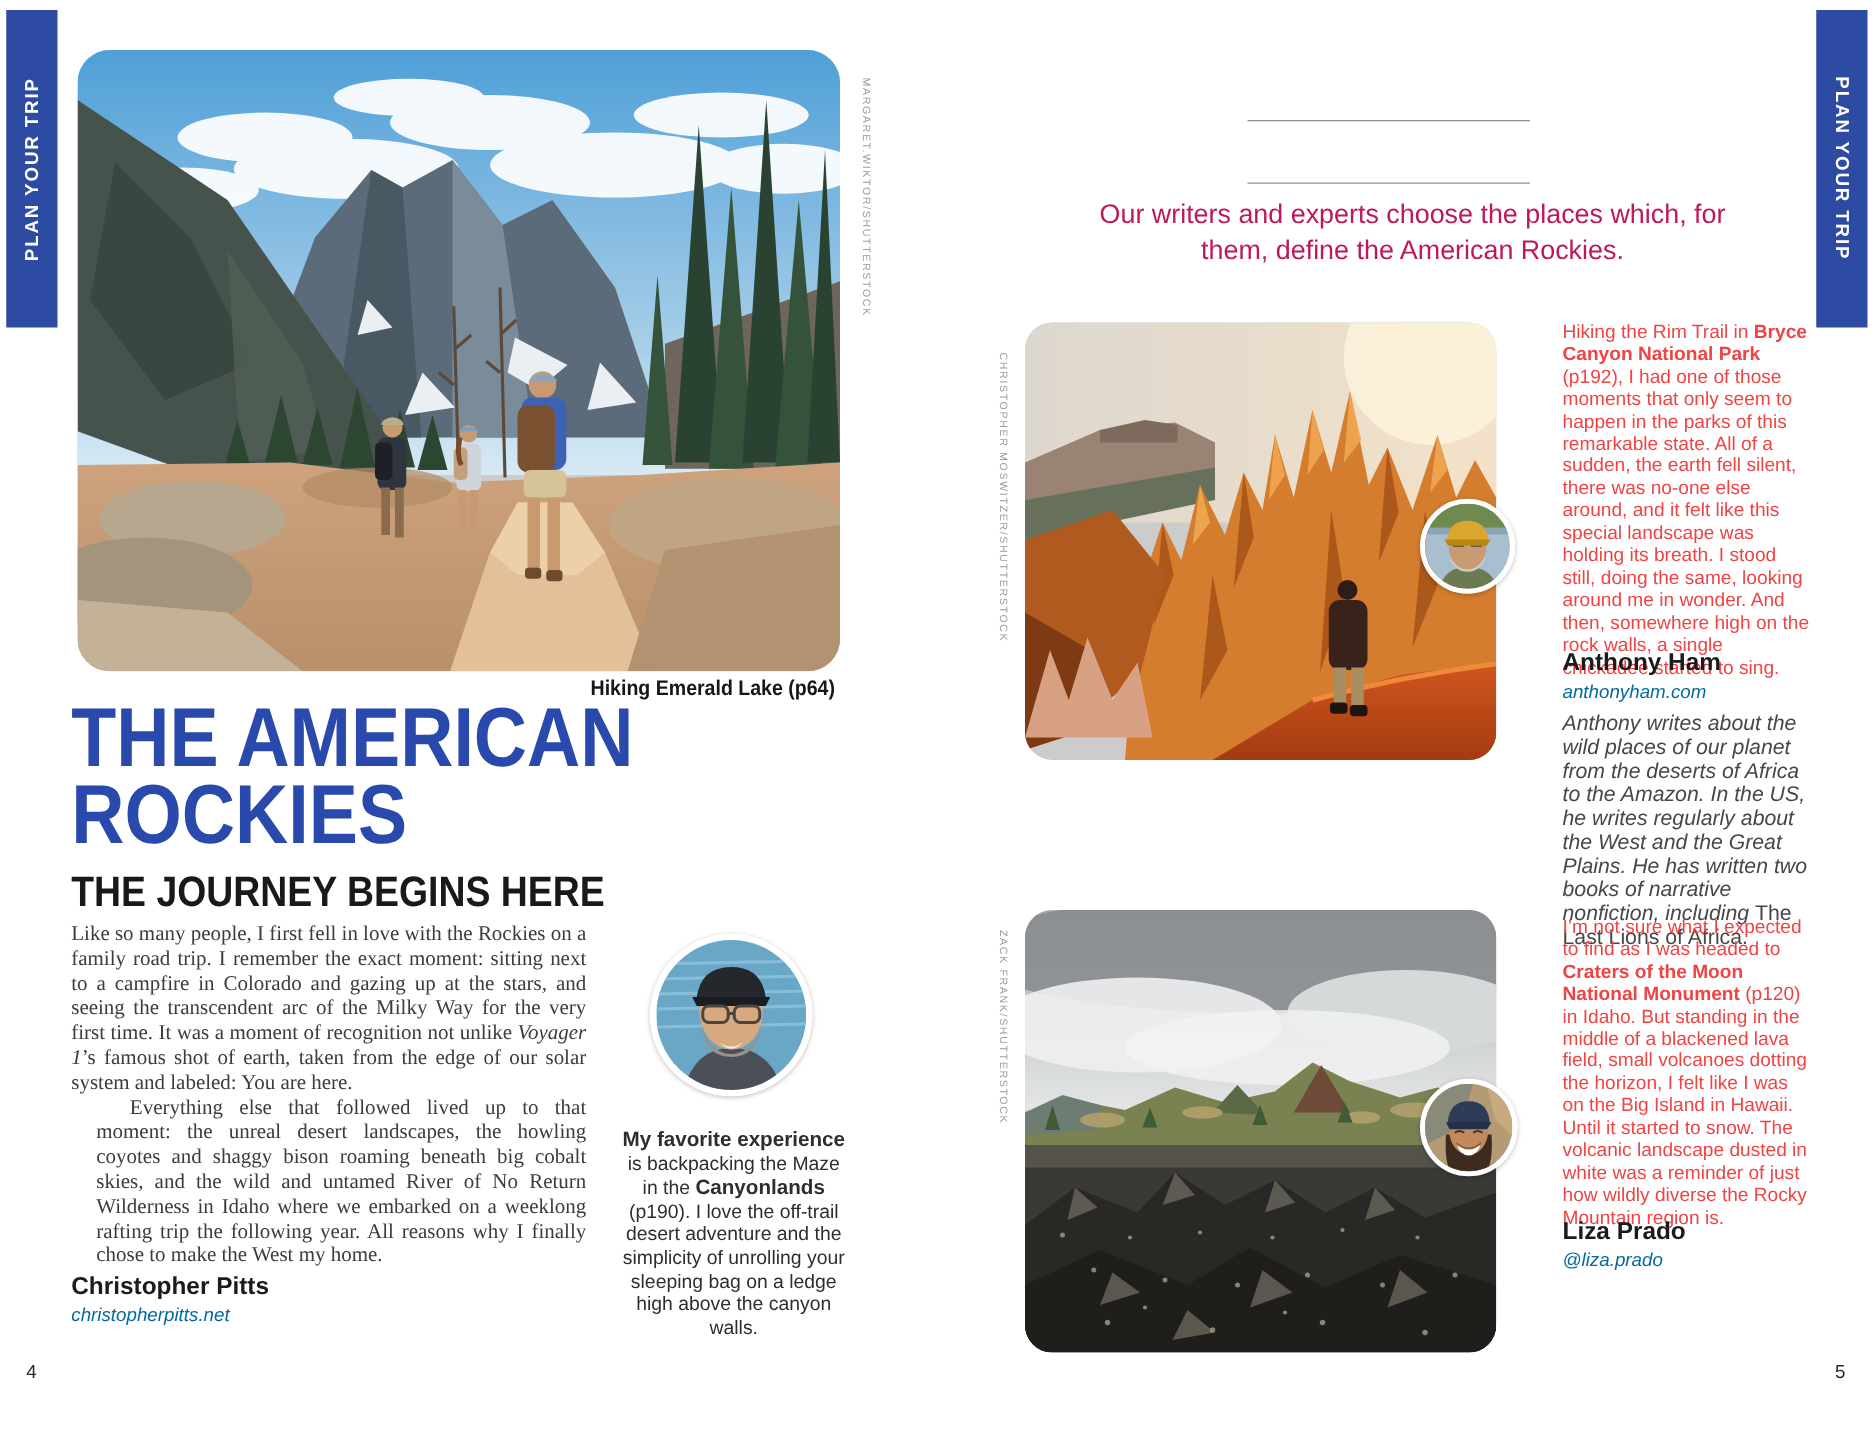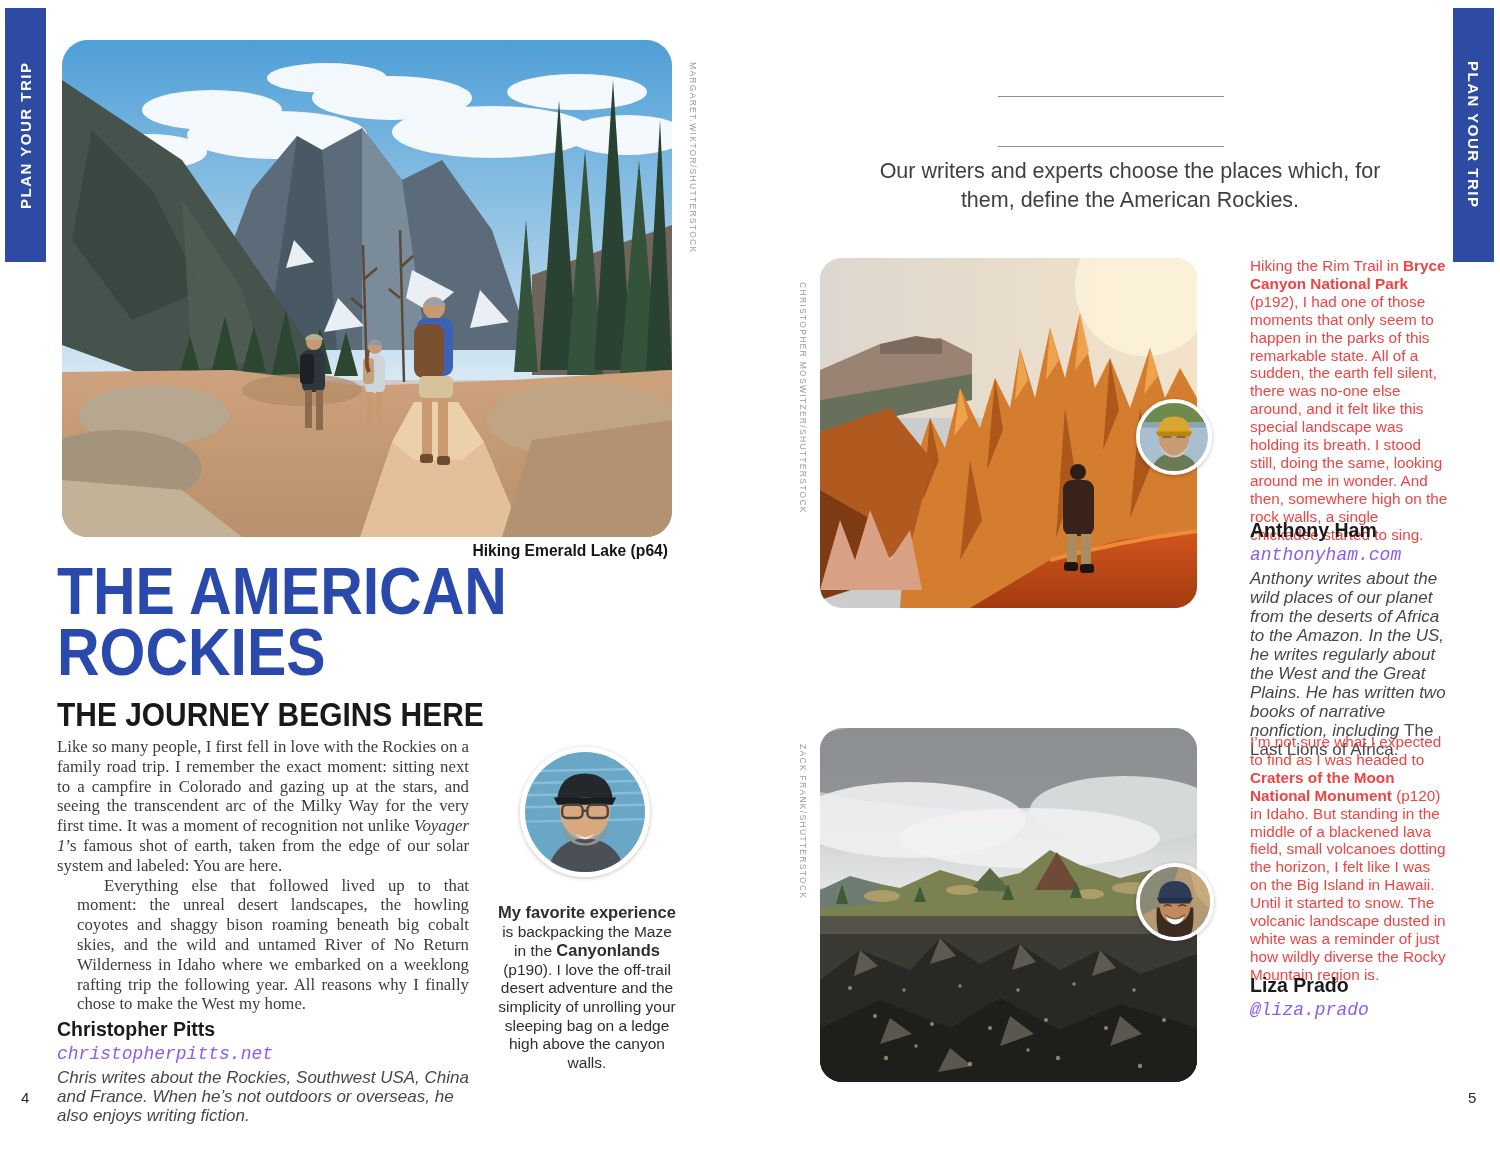--- a/index.html
+++ b/index.html
@@ -28,37 +28,37 @@
          line-height:61px;letter-spacing:0;transform:scaleX(.88);transform-origin:left top;white-space:nowrap;}
   .subtitle{position:absolute;left:57px;top:695px;color:#191919;font-weight:800;font-size:34px;
             transform:scaleX(.88);transform-origin:left top;white-space:nowrap;}
 
   .body-copy{position:absolute;left:57px;top:737px;width:412px;font-family:"Liberation Serif",serif;
              font-size:16.8px;line-height:19.8px;color:#3c3c3c;text-align:justify;}
   .body-copy p{margin:0;}
   .body-copy p + p{text-indent:1.6em;margin-left:20px;}
 
   .writer-name{font-weight:bold;font-size:19.5px;color:#1b1b1b;}
-  .writer-site{font-style:italic;font-size:18px;color:#8b5cf6;font-family:Liberation Mono, monospace;}
+  .writer-site{font-style:italic;font-size:15px;color:#0369a1;}
   .writer-bio{font-style:italic;font-size:17px;line-height:19px;color:#474747;}
   .roman{font-style:normal;}
 
   .fav{position:absolute;left:498px;top:903px;width:178px;text-align:center;font-size:15.5px;
        line-height:18.6px;color:#2e2e2e;}
   .fav b{font-size:16.5px;}
 
   .avatar{position:absolute;border-radius:50%;overflow:hidden;border:5px solid #ffffff;
           box-shadow:0 1px 4px rgba(0,0,0,.25);box-sizing:border-box;}
   .avatar svg{display:block;}
 
   .who-rule{position:absolute;left:998px;width:226px;height:1px;background:#8d8d8d;}
   .who-header{position:absolute;left:948px;top:104px;width:326px;text-align:center;font-weight:bold;
               font-size:19px;letter-spacing:3.5px;word-spacing:7px;color:#1d1d1d;}
   .who-intro{position:absolute;left:855px;top:157px;width:550px;text-align:center;font-size:21.5px;
-             line-height:29px;color:#404040;}
+             line-height:29px;color:#be185d;}
 
   .quote{position:absolute;width:198px;font-size:15.3px;line-height:17.9px;color:#ef4444;}
 
   .pagenum{position:absolute;font-size:15px;color:#2a2a2a;}
 </style>
 </head>
 <body>
 
 <div class="spread">
 
@@ -180,21 +180,20 @@
   </div>
   <div class="subtitle">THE JOURNEY BEGINS HERE</div>
 
   <div class="body-copy">
     <p><span>Like so many people, I first fell in love with the Rockies on a family road trip. I remember the exact moment: sitting next to a campfire in Colorado and gazing up at the stars, and seeing the transcendent arc of the Milky Way for the very first time. It was a moment of recognition not unlike </span><i>Voyager 1</i><span>’s famous shot of earth, taken from the edge of our solar system and labeled: You are here.</span></p>
     <p>Everything else that followed lived up to that moment: the unreal desert landscapes, the howling coyotes and shaggy bison roaming beneath big cobalt skies, and the wild and untamed River of No Return Wilderness in Idaho where we embarked on a weeklong rafting trip the following year. All reasons why I finally chose to make the West my home.</p>
   </div>
 
   <div class="abs writer-name" style="left:57px;top:1018px;">Christopher Pitts</div>
   <div class="abs writer-site" style="left:57px;top:1044px;">christopherpitts.net</div>
-  <div class="abs writer-bio" style="left:57px;top:1068px;width:432px;">Chris writes about the Rockies, Southwest USA, China and France. When he’s not outdoors or overseas, he also enjoys writing fiction.</div>
 
   <div class="avatar" style="left:520px;top:747px;width:130px;height:130px;">
     <svg width="120" height="120" viewBox="0 0 100 100">
       <rect width="100" height="100" fill="#6aa7c6"></rect>
       <g stroke="#8fc3dc" stroke-width="2" opacity=".8">
         <line x1="0" y1="16" x2="100" y2="14"></line>
           <line x1="0" y1="26" x2="100" y2="24"></line>
         <line x1="0" y1="36" x2="100" y2="34"></line>
           <line x1="0" y1="46" x2="100" y2="44"></line>
         <line x1="0" y1="58" x2="100" y2="56"></line>

